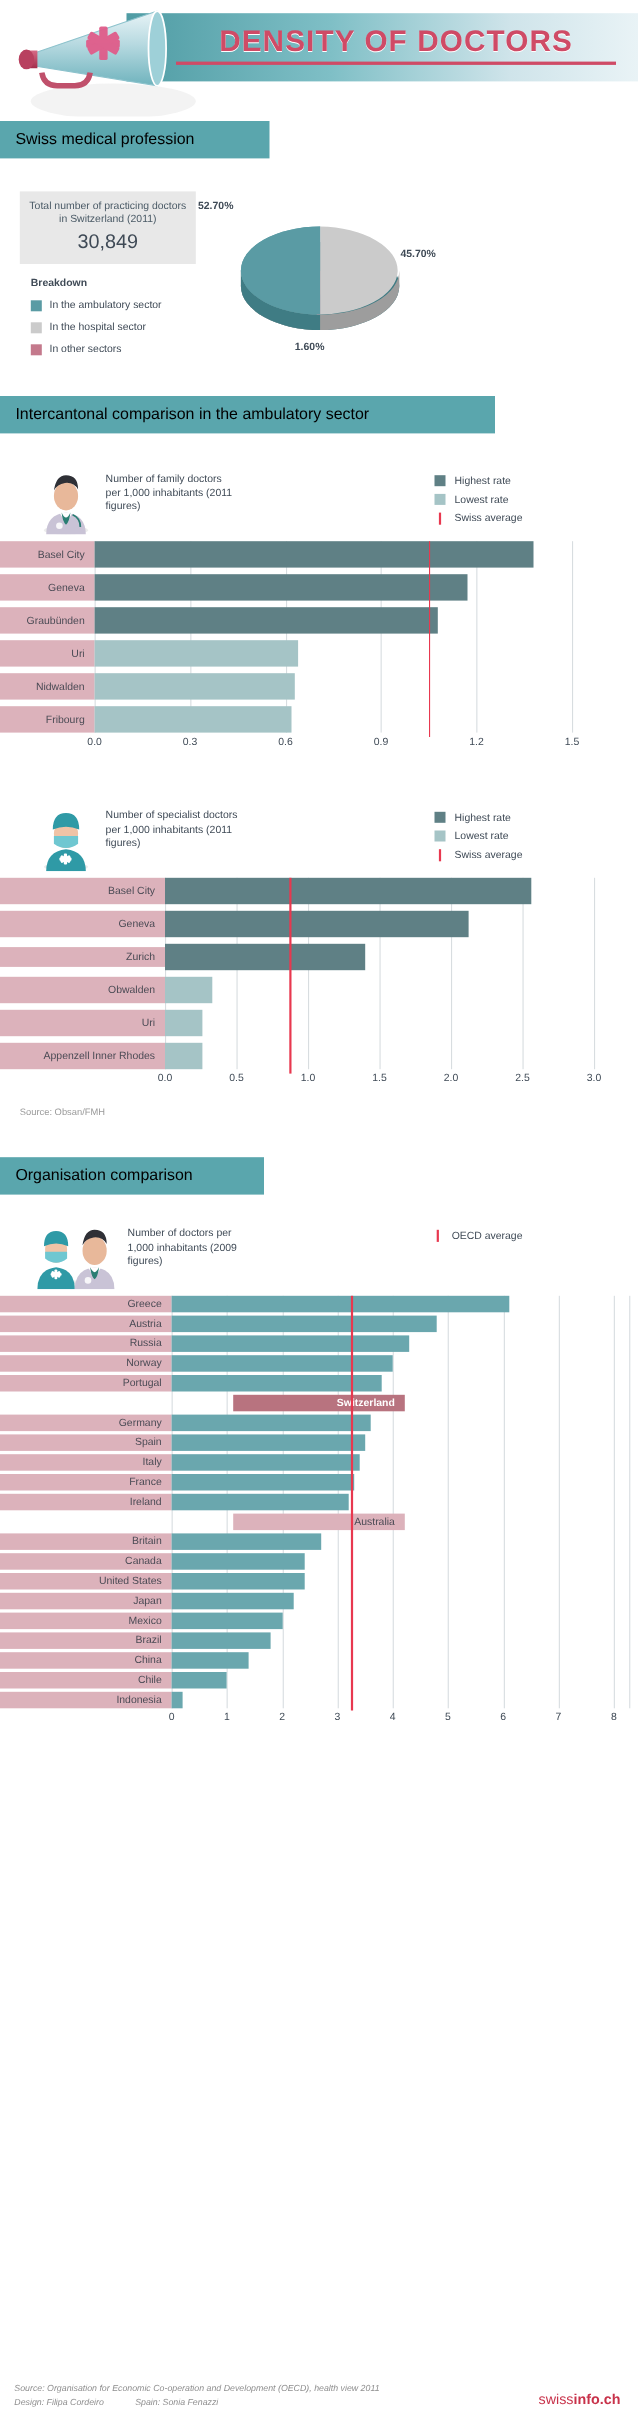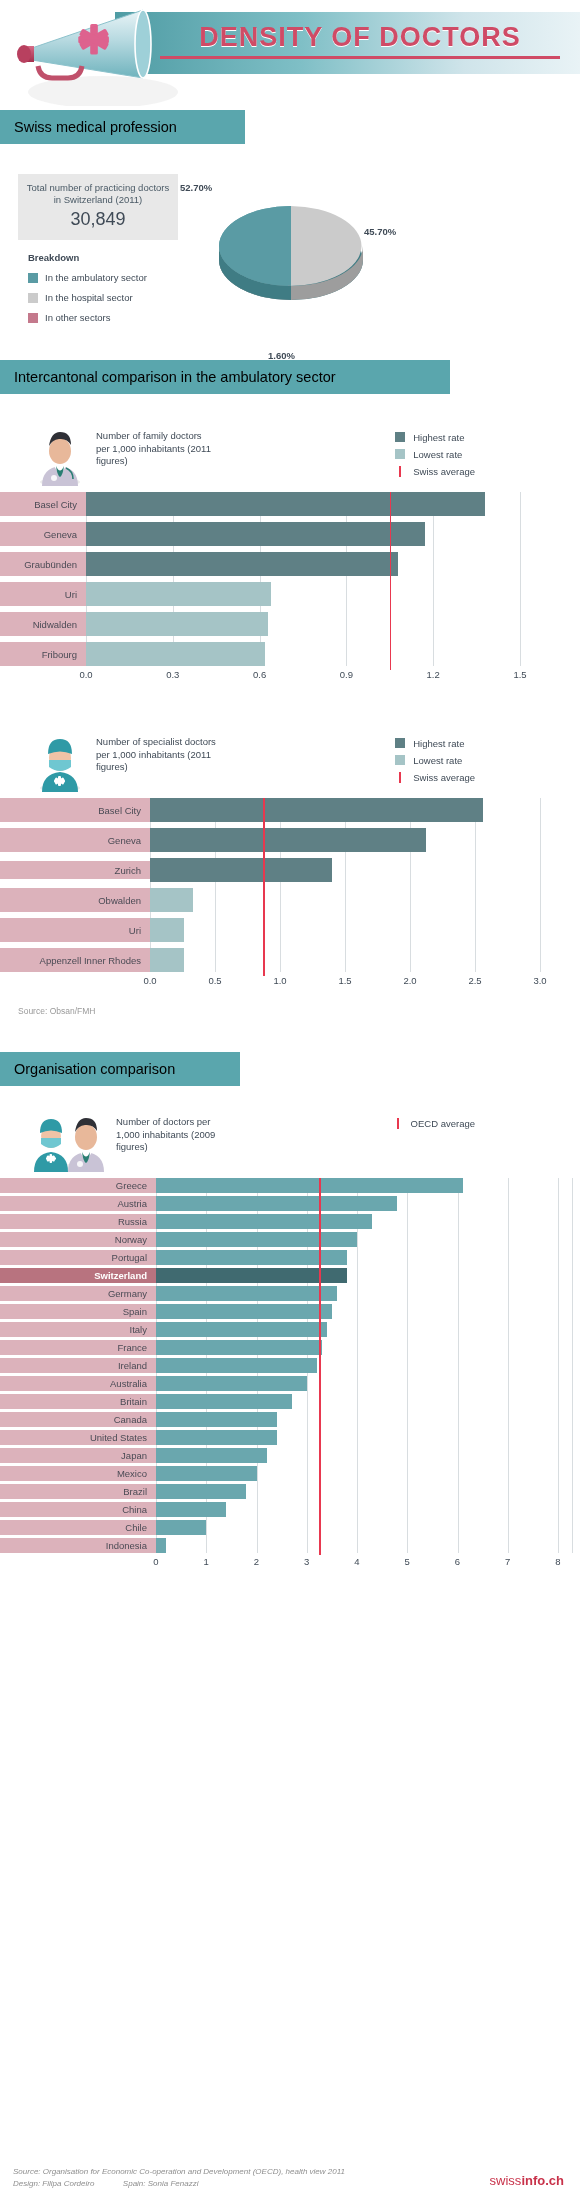--- a/index.html
+++ b/index.html
@@ -130,21 +130,21 @@
       <path d="M23 74 a72 40 0 0 0 144 0 v-14 a72 40 0 0 1 -144 0 z" fill="#9d9d9d"></path>
       <path d="M23 74 a72 40 0 0 0 72 40 v-14 a72 40 0 0 1 -72 -40 z" fill="#3f7c84"></path>
 
       <path d="M95 60 L95 20 A72 40 0 0 0 95 100 Z" fill="#5a9ba4"></path>
       <path d="M95 60 L95 20 A72 40 0 1 1 92 100 Z" fill="#cbcbcb"></path>
       <path d="M95 60 L92 100 A72 40 0 0 1 95 100 Z" fill="#c4798c"></path>
       <path d="M95 60 L95 20 A72 40 0 0 0 95 100 Z" fill="#5a9ba4"></path>
     </svg>
     <div class="pct" style="left:-16px;top:-4px;">52.70%</div>
     <div class="pct" style="left:168px;top:40px;">45.70%</div>
-    <div class="pct" style="left:72px;top:124px;margin-top:40px;">1.60%</div>
+    <div class="pct" style="left:72px;top:124px;">1.60%</div>
   </div>
 </div>
 
 <div style="position:relative;height:48px;">
   <div class="sect-bar" style="width:450px;">Intercantonal comparison in the ambulatory sector</div>
 </div>
 
 <div class="chart-head">
   <svg class="doc-icon" viewBox="0 0 56 62">
     <ellipse cx="28" cy="58" rx="20" ry="4" fill="#cfcfcf" opacity=".4"></ellipse>
@@ -357,21 +357,21 @@
         <div class="bar" style="width: 216.075px; background: rgb(106, 167, 174);"></div>
       </div>
       <div class="row" style="position: absolute; left: 0px; right: 0px; top: 54px; height: 15px;">
         <div class="row-label" style="width: 156px; height: 15px;">Norway</div>
         <div class="bar" style="width: 201px; background: rgb(106, 167, 174);"></div>
       </div>
       <div class="row" style="position: absolute; left: 0px; right: 0px; top: 72px; height: 15px;">
         <div class="row-label" style="width: 156px; height: 15px;">Portugal</div>
         <div class="bar" style="width: 190.95px; background: rgb(106, 167, 174);"></div>
       </div>
-      <div class="row" style="position: absolute; left: 0px; right: 0px; top: 90px; height: 15px;">
+      <div class="row" style="position: absolute; left: 0px; right: 0px; top: 90px; height: 15px; flex-direction: column;">
         <div class="row-label hl" style="width: 156px; height: 15px;">Switzerland</div>
         <div class="bar" style="width: 190.95px; background: rgb(64, 106, 112);"></div>
       </div>
       <div class="row" style="position: absolute; left: 0px; right: 0px; top: 108px; height: 15px;">
         <div class="row-label" style="width: 156px; height: 15px;">Germany</div>
         <div class="bar" style="width: 180.9px; background: rgb(106, 167, 174);"></div>
       </div>
       <div class="row" style="position: absolute; left: 0px; right: 0px; top: 126px; height: 15px;">
         <div class="row-label" style="width: 156px; height: 15px;">Spain</div>
         <div class="bar" style="width: 175.875px; background: rgb(106, 167, 174);"></div>
@@ -381,21 +381,21 @@
         <div class="bar" style="width: 170.85px; background: rgb(106, 167, 174);"></div>
       </div>
       <div class="row" style="position: absolute; left: 0px; right: 0px; top: 162px; height: 15px;">
         <div class="row-label" style="width: 156px; height: 15px;">France</div>
         <div class="bar" style="width: 165.825px; background: rgb(106, 167, 174);"></div>
       </div>
       <div class="row" style="position: absolute; left: 0px; right: 0px; top: 180px; height: 15px;">
         <div class="row-label" style="width: 156px; height: 15px;">Ireland</div>
         <div class="bar" style="width: 160.8px; background: rgb(106, 167, 174);"></div>
       </div>
-      <div class="row" style="position: absolute; left: 0px; right: 0px; top: 198px; height: 15px;">
+      <div class="row" style="position: absolute; left: 0px; right: 0px; top: 198px; height: 15px; flex-direction: column;">
         <div class="row-label" style="width: 156px; height: 15px;">Australia</div>
         <div class="bar" style="width: 150.75px; background: rgb(106, 167, 174);"></div>
       </div>
       <div class="row" style="position: absolute; left: 0px; right: 0px; top: 216px; height: 15px;">
         <div class="row-label" style="width: 156px; height: 15px;">Britain</div>
         <div class="bar" style="width: 135.675px; background: rgb(106, 167, 174);"></div>
       </div>
       <div class="row" style="position: absolute; left: 0px; right: 0px; top: 234px; height: 15px;">
         <div class="row-label" style="width: 156px; height: 15px;">Canada</div>
         <div class="bar" style="width: 120.6px; background: rgb(106, 167, 174);"></div>

